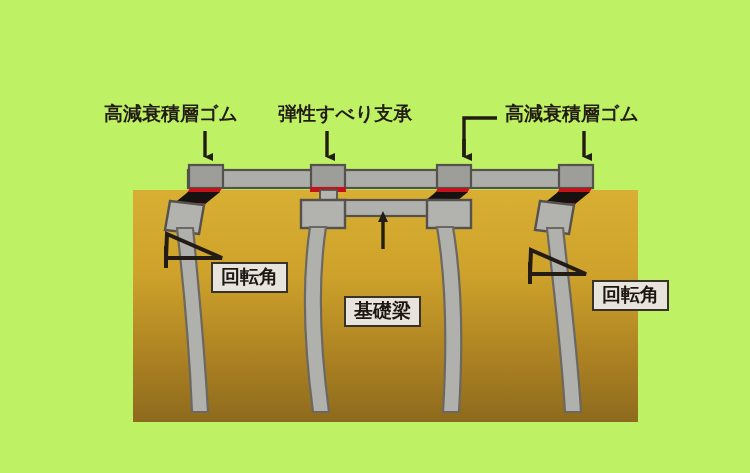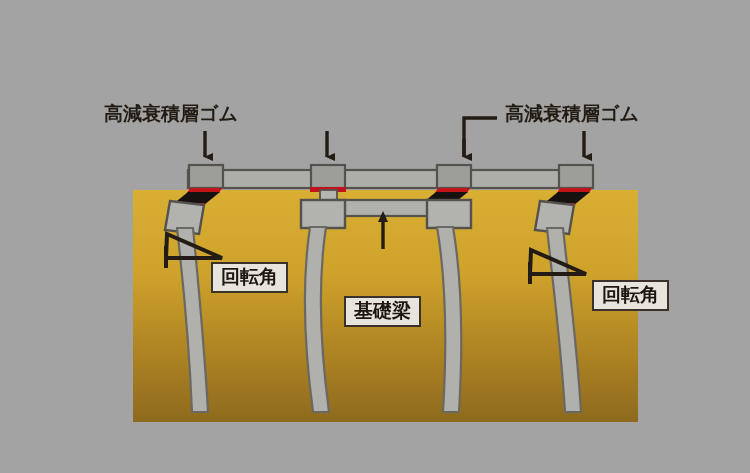--- a/index.html
+++ b/index.html
@@ -10,21 +10,21 @@
   body {
     width: 750px;
     height: 473px;
     overflow: hidden;
     font-family: "DejaVu Sans", "Liberation Sans", sans-serif;
   }
   #stage {
     position: relative;
     width: 750px;
     height: 473px;
-    background: #a3a3a3;
+    background: #bef264;
   }
   #diagram-svg {
     position: absolute;
     left: 0;
     top: 0;
   }
   .lbl {
     position: absolute;
     font-family: "DejaVu Sans", "Liberation Sans", sans-serif;
     font-weight: bold;
@@ -159,20 +159,21 @@
 
     <g>
       <path d="M383,249 L383,219" fill="none" stroke="#231c14" stroke-width="3.4"></path>
       <path d="M378,222 L388,222 L383,211 Z" fill="#231c14"></path>
     </g>
 
   </svg>
 
   <div class="lbl lbl-top" style="left:104px; top:101px;">高減衰積層ゴム</div>
 
+  <div class="lbl lbl-top" style="left:278px; top:101px;">弾性すべり支承</div>
 
   <div class="lbl lbl-top" style="left:505px; top:101px;">高減衰積層ゴム</div>
 
   <div class="boxlbl" style="left:211px; top:262px;">回転角</div>
 
   <div class="boxlbl" style="left:344px; top:256px;margin-top:40px;">基礎梁</div>
 
   <div class="boxlbl" style="left:592px; top:280px;">回転角</div>
 
 </div>

